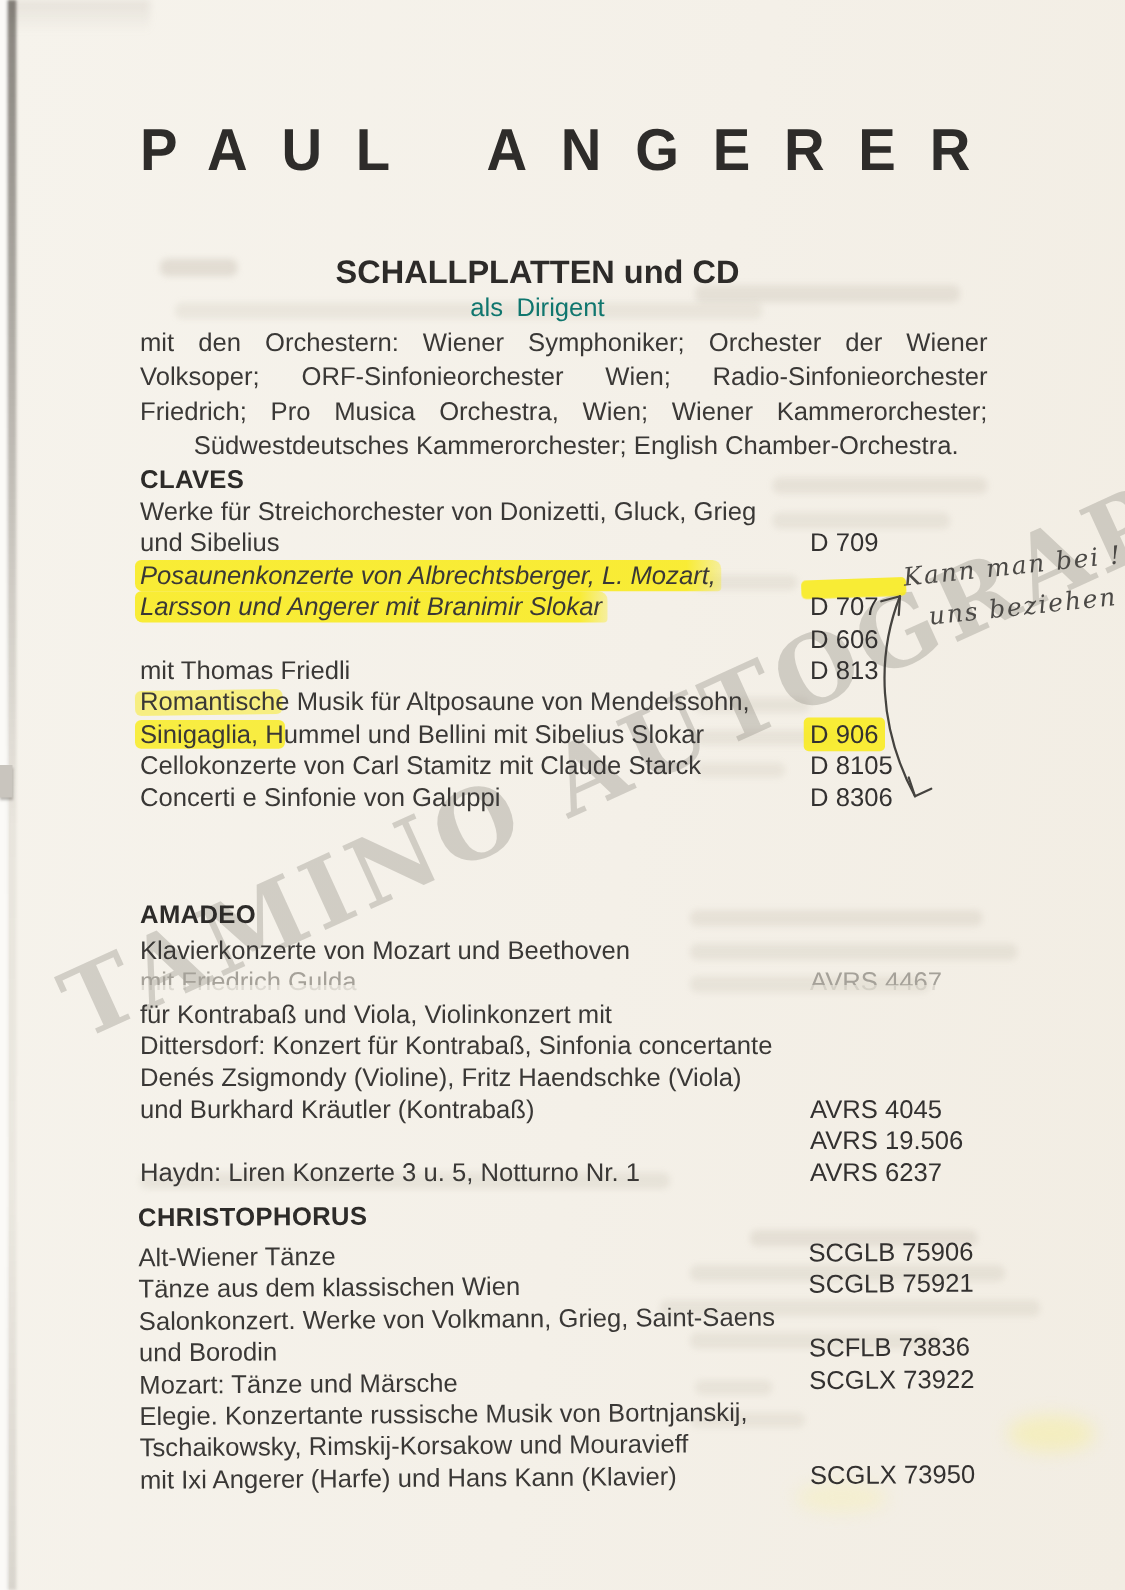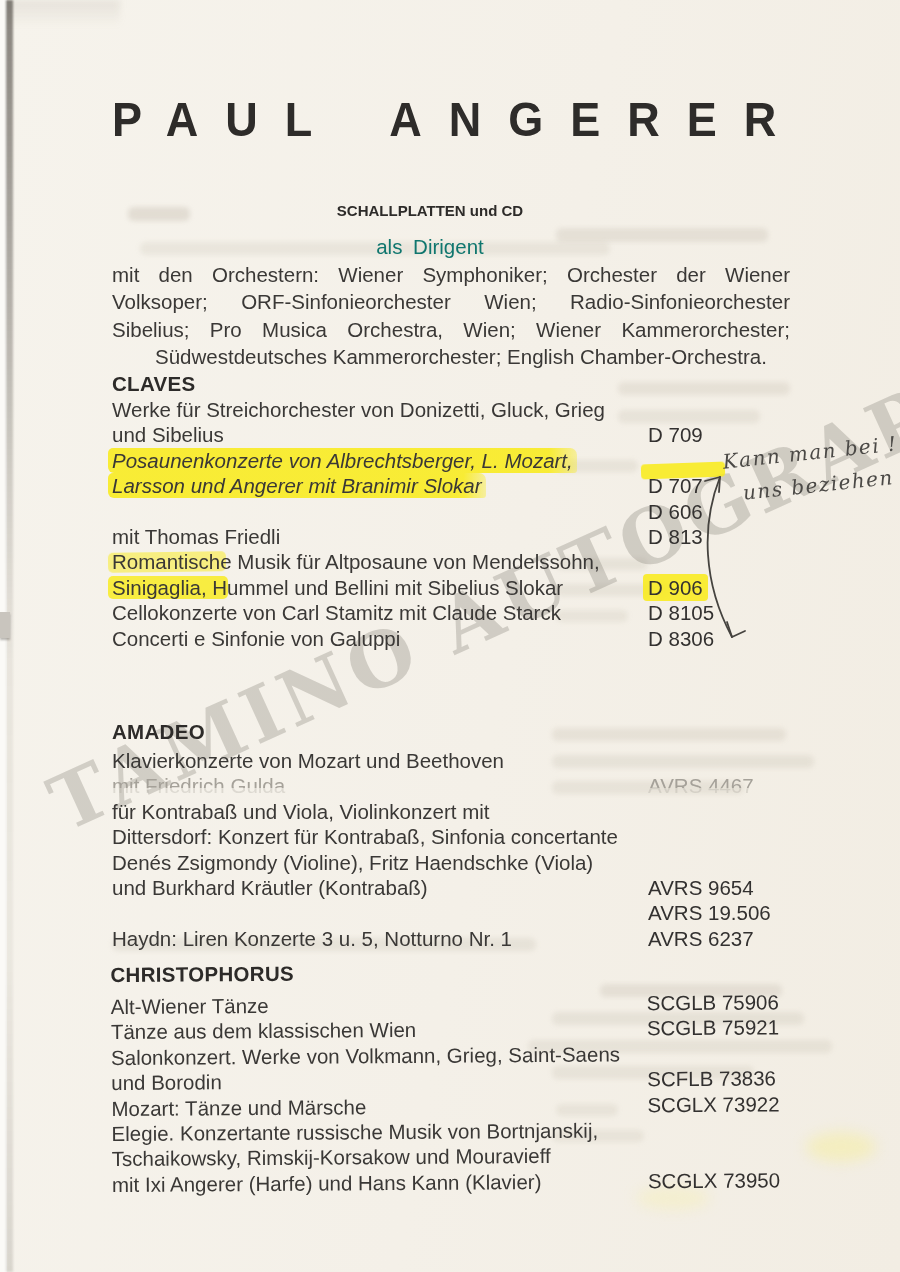--- a/index.html
+++ b/index.html
@@ -23,21 +23,21 @@
   
   .wm{position:absolute;left:36px;top:768px;transform:rotate(-24.5deg);transform-origin:0 0;
     font-family:"DejaVu Serif","Liberation Serif",serif;font-weight:bold;
     font-size:76px;letter-spacing:5px;white-space:nowrap;
     color:rgba(125,121,114,.30);z-index:3;pointer-events:none;}
 
   
   .title{position:absolute;left:112px;top:64px;font-size:45px;font-weight:bold;
     letter-spacing:27px;word-spacing:13px;color:#2e2c2a;transform:scaleY(1.05);z-index:4;}
   .heading{position:absolute;left:100px;top:202px;width:660px;text-align:center;
-    font-size:15px;font-weight:bold;color:#2d2b29;z-index:4;}
+    font-size:26px;font-weight:bold;color:#2d2b29;z-index:4;}
   .subheading{position:absolute;left:100px;top:235px;width:660px;text-align:center;
     font-size:20.5px;color:#0f766e;word-spacing:5px;z-index:4;}
 
   
   .intro{position:absolute;left:112px;top:261px;width:678px;font-size:20.5px;z-index:4;}
   .intro div{line-height:27.4px;text-align:justify;text-align-last:justify;}
   .intro div.last{text-align-last:left;margin-left:43px;}
 
   
   section{position:absolute;left:112px;width:720px;z-index:4;}
@@ -103,21 +103,21 @@
     <div class="ghost" style="left: 552px; top: 1130px; width: 92px; height: 12px; background: rgba(158, 146, 126, 0.12);"></div>
   </div>
 
 <h1 class="title">PAUL ANGERER</h1>
 <div class="heading">SCHALLPLATTEN und CD</div>
 <div class="subheading">als Dirigent</div>
 
 <div class="intro">
   <div>mit den Orchestern: Wiener Symphoniker; Orchester der Wiener</div>
   <div>Volksoper; ORF-Sinfonieorchester Wien; Radio-Sinfonieorchester</div>
-  <div>Sibelius; Pro Musica Orchestra, Wien; Wiener Kammerorchester;</div>
+  <div>Friedrich; Pro Musica Orchestra, Wien; Wiener Kammerorchester;</div>
   <div class="last">Südwestdeutsches Kammerorchester; English Chamber-Orchestra.</div>
 </div>
 
 <section id="sec-0">
   <h2>CLAVES</h2>
   <div class="rows" id="rows-0">
       <div class="row"><span class="work">Werke für Streichorchester von Donizetti, Gluck, Grieg</span></div>
       <div class="row"><span class="work">und Sibelius</span><span class="code">D 709</span></div>
       <div class="row"><span class="work hl-full">Posaunenkonzerte von Albrechtsberger, L. Mozart,</span></div>
       <div class="row"><span class="work hl-full">Larsson und Angerer mit Branimir Slokar</span><span class="code hl-code-above">D 707</span></div>
@@ -130,21 +130,21 @@
     </div>
 </section>
 <section id="sec-1">
   <h2>AMADEO</h2>
   <div class="rows" id="rows-1">
       <div class="row"><span class="work">Klavierkonzerte von Mozart und Beethoven</span></div>
       <div class="row faded"><span class="work">mit Friedrich Gulda</span><span class="code">AVRS 4467</span></div>
       <div class="row"><span class="work">für Kontrabaß und Viola, Violinkonzert mit</span></div>
       <div class="row"><span class="work">Dittersdorf: Konzert für Kontrabaß, Sinfonia concertante</span></div>
       <div class="row"><span class="work">Denés Zsigmondy (Violine), Fritz Haendschke (Viola)</span></div>
-      <div class="row"><span class="work">und Burkhard Kräutler (Kontrabaß)</span><span class="code">AVRS 9654</span></div>
+      <div class="row"><span class="work">und Burkhard Kräutler (Kontrabaß)</span><span class="code">AVRS 4045</span></div>
       <div class="row"><span class="code">AVRS 19.506</span></div>
       <div class="row"><span class="work">Haydn: Liren Konzerte 3 u. 5, Notturno Nr. 1</span><span class="code">AVRS 6237</span></div>
     </div>
 </section>
 <section id="sec-2">
   <h2>CHRISTOPHORUS</h2>
   <div class="rows" id="rows-2">
       <div class="row"><span class="work">Alt-Wiener Tänze</span><span class="code">SCGLB 75906</span></div>
       <div class="row"><span class="work">Tänze aus dem klassischen Wien</span><span class="code">SCGLB 75921</span></div>
       <div class="row"><span class="work">Salonkonzert. Werke von Volkmann, Grieg, Saint-Saens</span></div>

